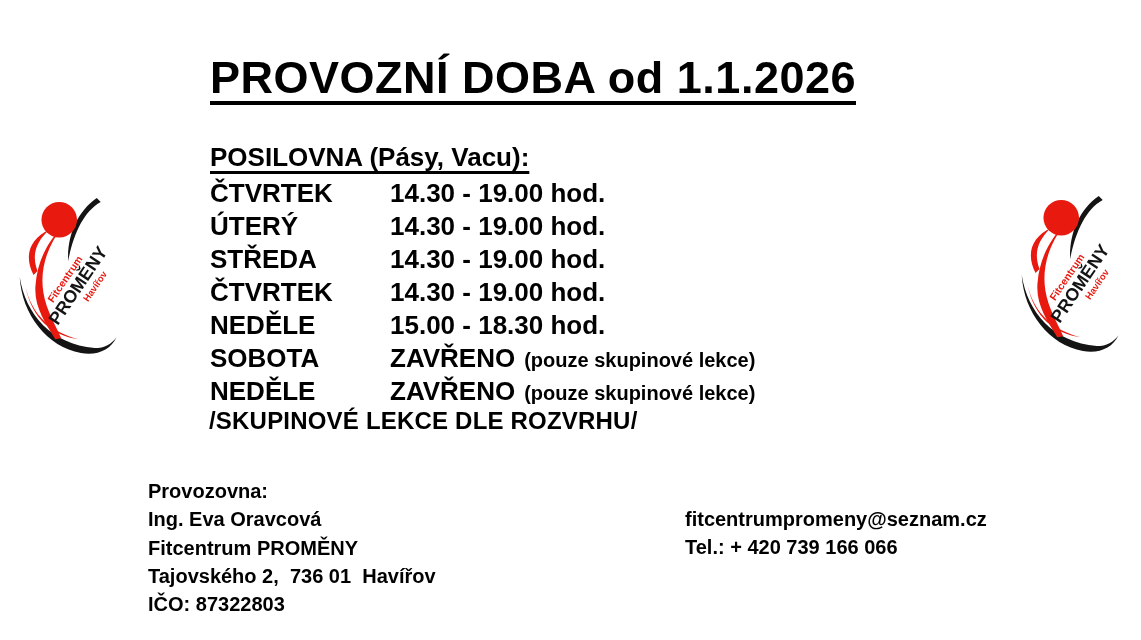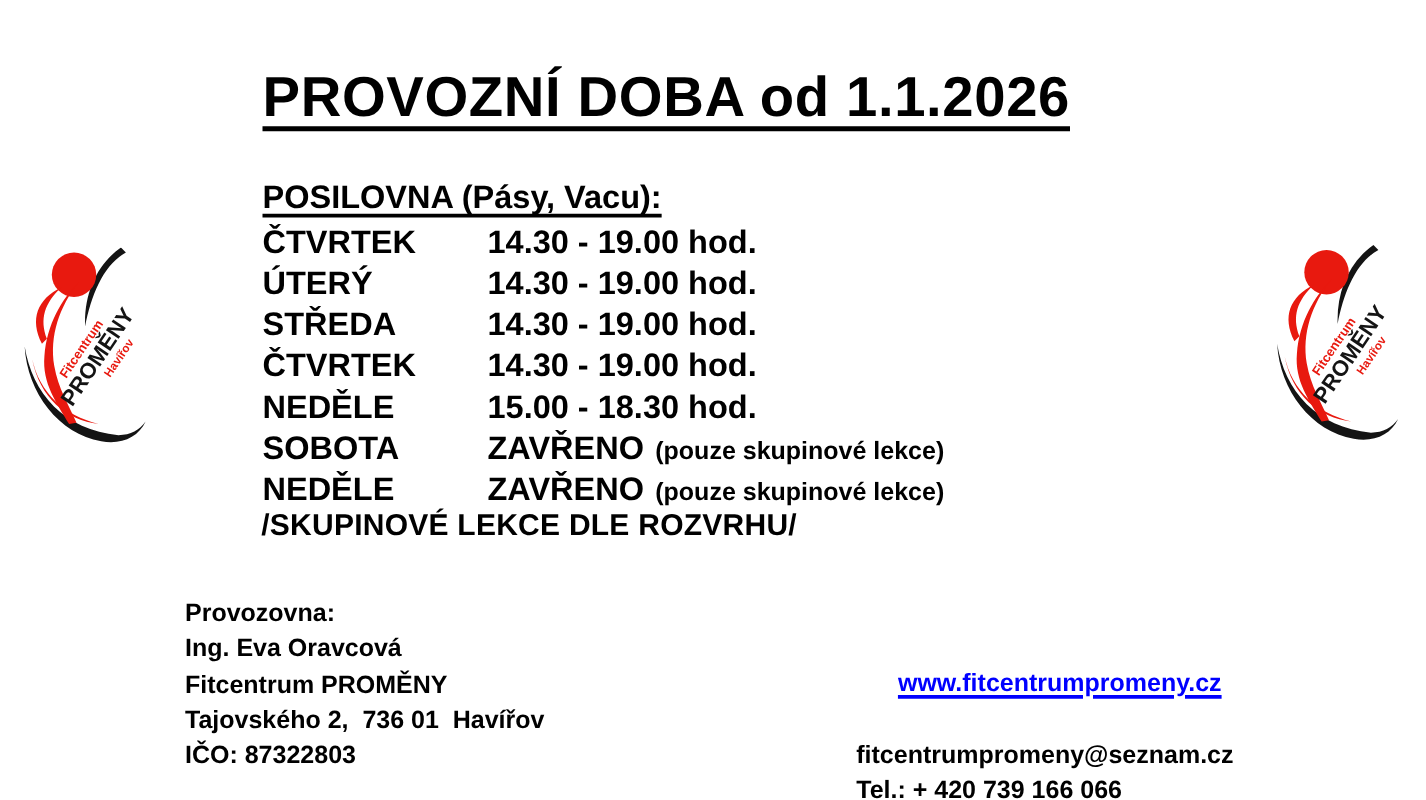--- a/index.html
+++ b/index.html
@@ -170,20 +170,17 @@
 
   <div class="footer-left">
     <div class="footer-line">Provozovna:</div>
     <div class="footer-line">Ing. Eva Oravcová</div>
     <div class="footer-line">Fitcentrum PROMĚNY</div>
     <div class="footer-line">Tajovského 2,  736 01  Havířov</div>
     <div class="footer-line">IČO: 87322803</div>
   </div>
 
   <div class="footer-right">
-    <div class="footer-line">
-      <a class="site-link">www.fitcentrumpromeny.cz</a>
-    </div>
     <div class="footer-line">fitcentrumpromeny@seznam.cz</div>
     <div class="footer-line">Tel.: + 420 739 166 066</div>
   </div>
 
 </div>
 
 </body></html>

